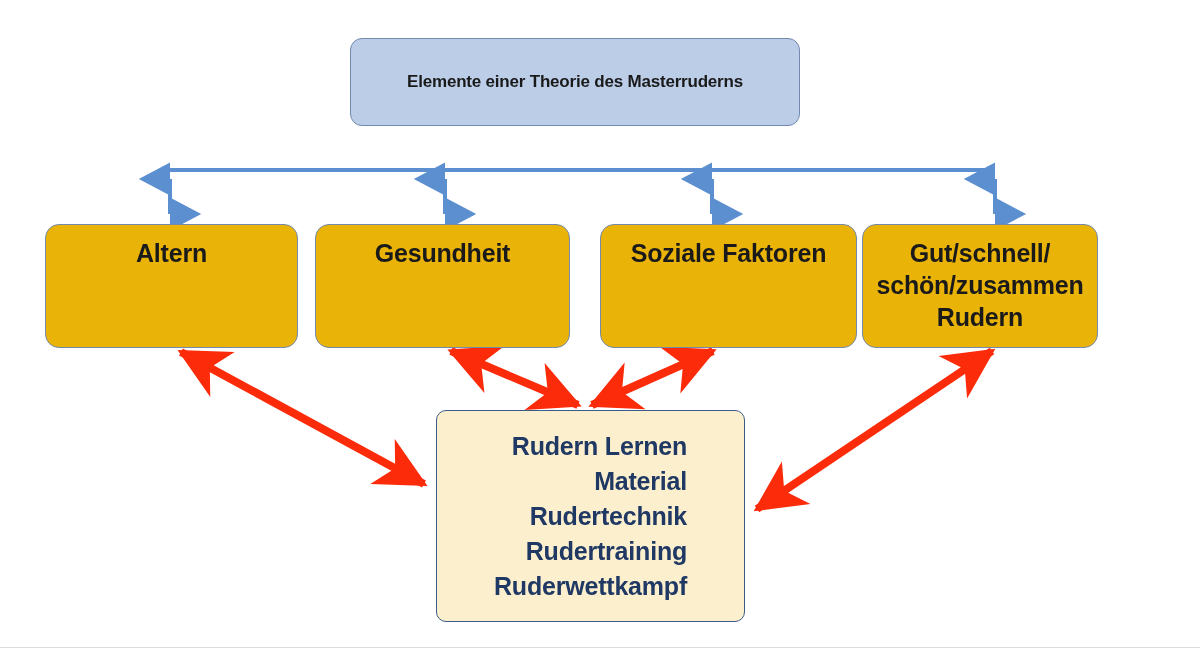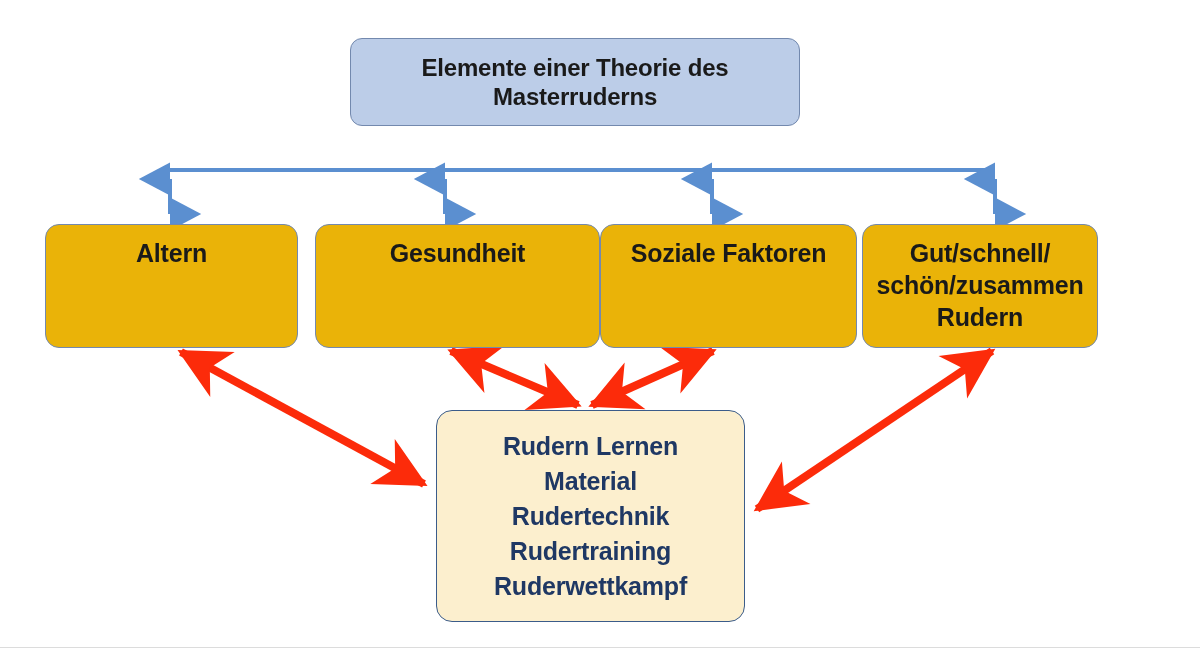--- a/index.html
+++ b/index.html
@@ -31,54 +31,55 @@
     left: 350px;
     top: 38px;
     width: 450px;
     height: 88px;
     background: #BCCDE8;
     align-items: center;
     border-radius: 12px;
   }
   .node-title .txt {
     color: #1A1A1A;
-    font-size: 24px;
+    font-size: 17px;
     font-weight: bold;
     line-height: 1.22;
     letter-spacing: -0.2px;
     padding: 0 18px;
   }
   .node-green {
     background: #eab308;
     align-items: flex-start;
     height: 124px;
     top: 224px;
   }
   .node-green .txt {
     color: #1A1A1A;
     font-size: 25px;
     font-weight: bold;
     line-height: 1.28;
     padding-top: 12px;
     letter-spacing: -0.2px;
   }
   .g1 { left: 45px;  width: 253px; }
-  .g2 { left: 315px; width: 285px; }
+  .g2 { left: 315px; width: 255px; }
   .g3 { left: 600px; width: 257px; }
   .g4 { left: 862px; width: 236px; }
 
   .node-center {
     left: 436px;
     top: 410px;
     width: 309px;
     height: 212px;
     background: #FCEFCE;
     border: 1.8px solid #3B5C8A;
-    border-radius: 16px;
+    border-radius: 10px;
     align-items: center;
+    text-align: right;
   }
   .node-center .txt {
     color: #1F3864;
     font-size: 25px;
     font-weight: bold;
     line-height: 1.40;
     letter-spacing: -0.2px;
   }
   #arrows {
     position: absolute;

